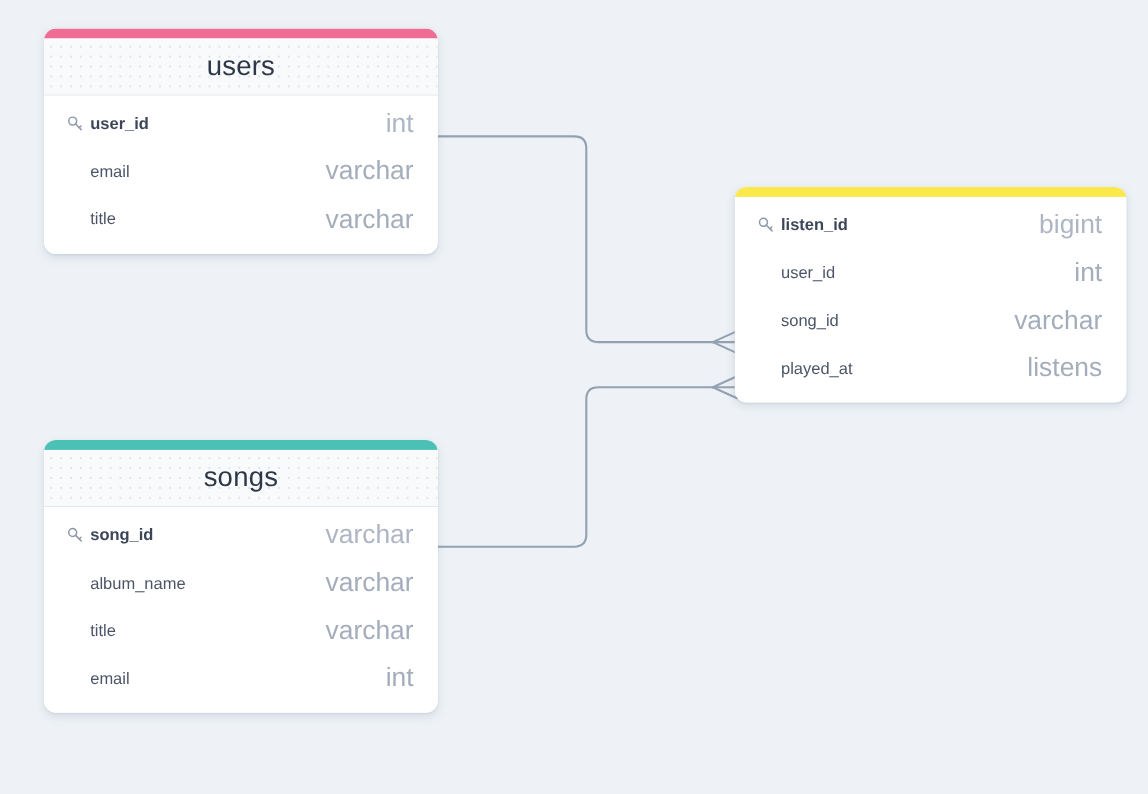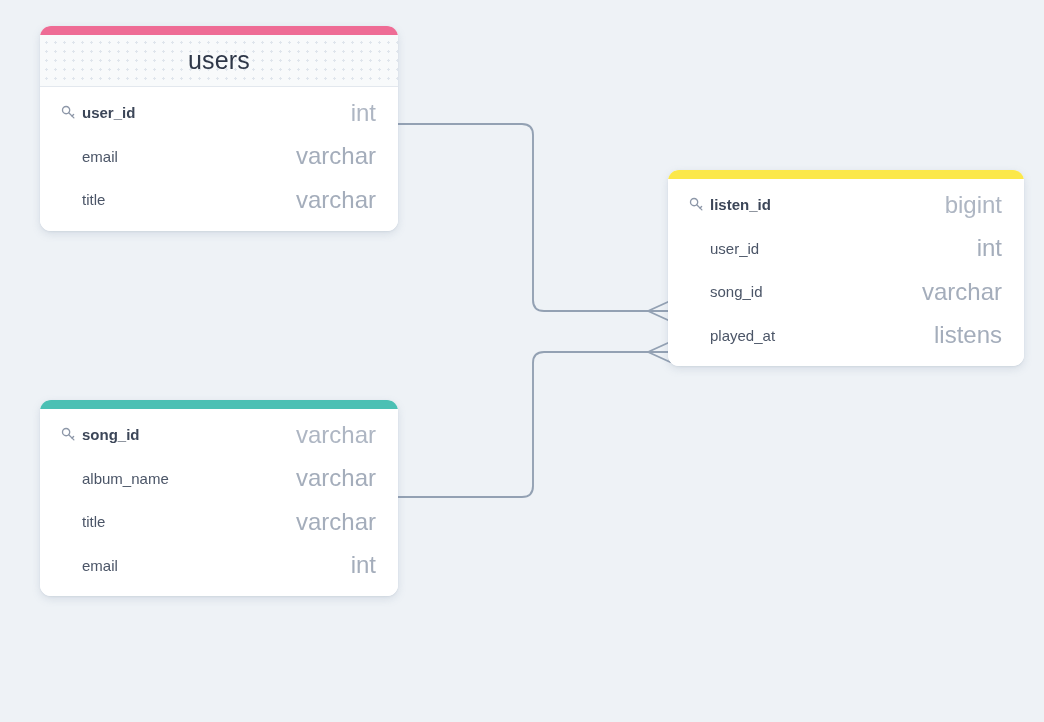--- a/index.html
+++ b/index.html
@@ -177,20 +177,23 @@
           </div>
           <div class="field-row">
             <span class="key-slot"></span>
             <span class="field-name">played_at</span>
             <span class="field-type">listens</span>
           </div>
         </div>
       </div>
       <div class="table-card" style="left: 22px; top: 400px; width: 358px;">
         <div class="accent-bar" style="background: rgb(75, 192, 180);"></div>
+        <div class="card-title">
+          <span>songs</span>
+        </div>
         <div class="fields">
           <div class="field-row pk">
             <span class="key-slot">
               <svg width="17" height="17" viewBox="0 0 24 24">
                 <g fill="none" stroke="#8d97a8" stroke-width="1.9" stroke-linecap="round" stroke-linejoin="round">
                   <circle cx="8.6" cy="8.6" r="5.1"></circle>
                   <path d="M12.3 12.3 L19.6 19.6"></path>
                   <path d="M17.0 17.0 L19.2 14.8"></path>
                 </g>
               </svg>

